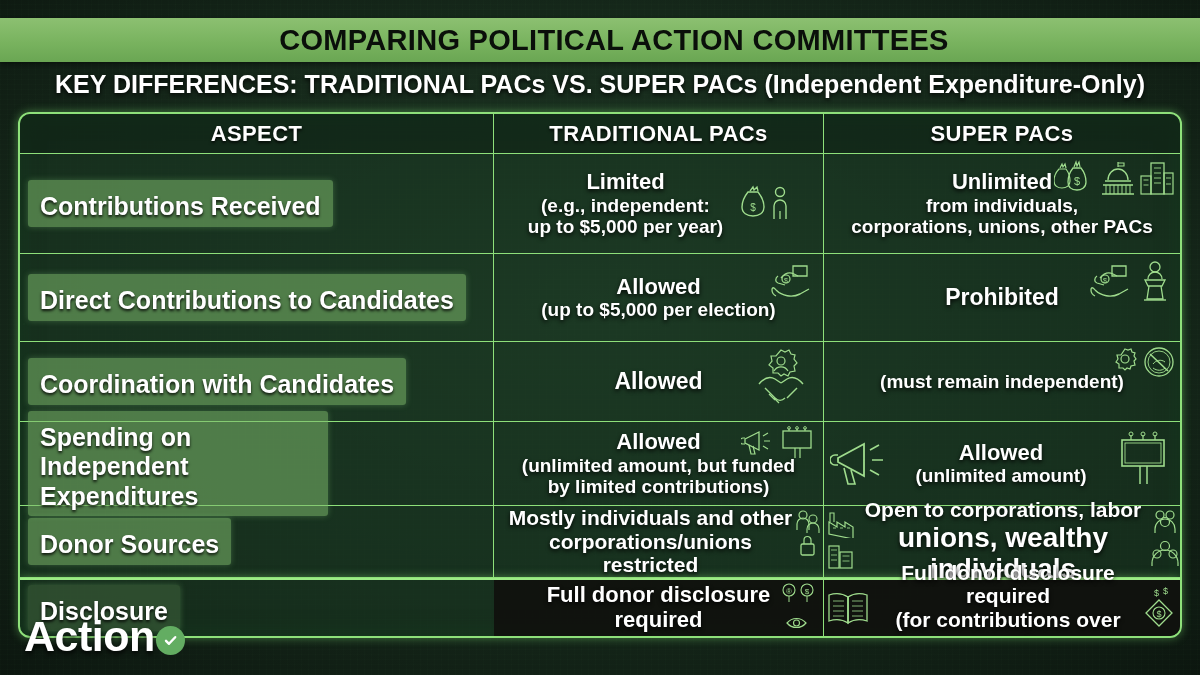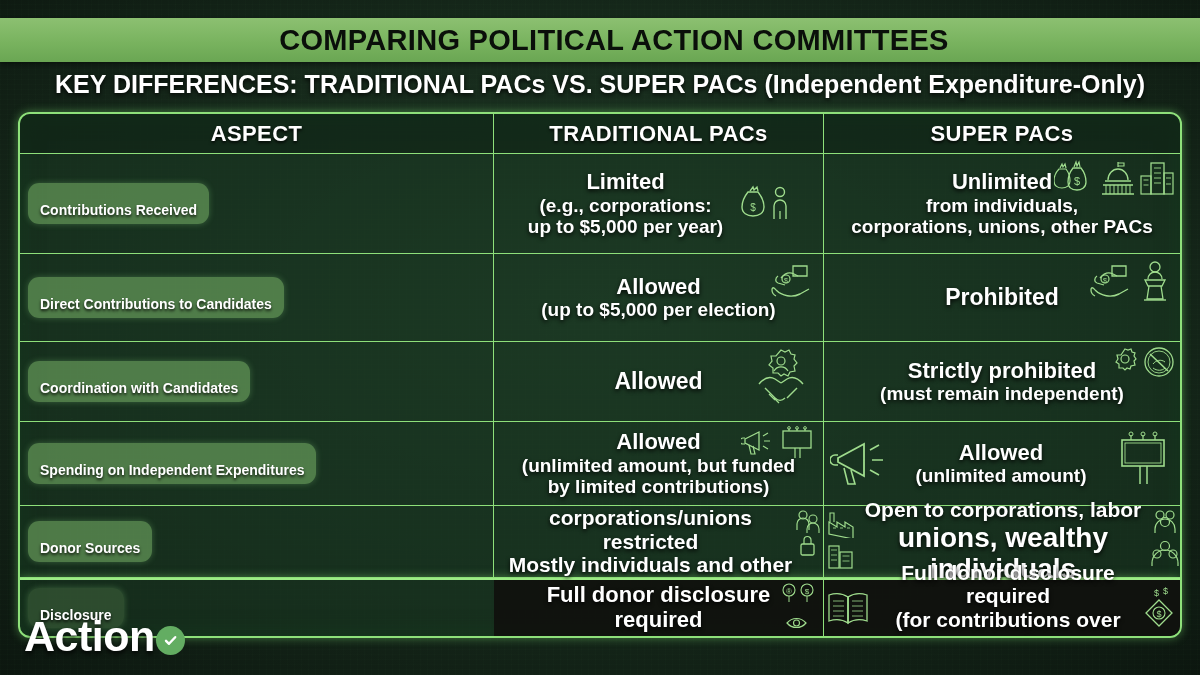--- a/index.html
+++ b/index.html
@@ -117,24 +117,24 @@
     font-size: 22px;
     font-weight: bold;
     letter-spacing: 0.4px;
     text-shadow: 0 2px 3px rgba(0,0,0,0.8);
   }
 
   
   .pill {
     display: inline-block;
     background: rgba(126,185,108,0.55);
-    border-radius: 11px;
-    padding: 19px 12px 5px 12px;
+    border-radius: 3px;
+    padding: 12px 12px 5px 12px;
     color: #ffffff;
-    font-size: 14px;
+    font-size: 25px;
     font-weight: bold;
     line-height: 1.18;
     text-shadow: 0 2px 3px rgba(0,0,0,0.85);
     box-shadow: 0 0 6px rgba(140,220,130,0.30);
   }
   .pill-dark { background: rgba(60,96,58,0.62); }
 
   
   .valwrap {
     display: flex;
@@ -212,21 +212,21 @@
     </div>
 
     <div class="row" style="height:100px">
       <div class="cell c-aspect">
         <span class="pill">Contributions Received</span>
       </div>
       <div class="cell c-trad">
         <div class="valwrap">
           <div class="valtext">
             <span class="v-main">Limited</span>
-            <span class="v-sub">(e.g., corporations:</span>
+            <span class="v-sub">(e.g., independent:</span>
             <span class="v-sub">up to $5,000 per year)</span>
           </div>
           <div class="icons">
             <svg width="30" height="38" viewBox="0 0 30 38">
               <path d="M11 6 l3-4 l1 3 l3-3 l1 4" fill="none" stroke="#9fdc8d" stroke-width="1.3"></path>
               <path d="M9 7 h10 c4 5 6 10 6 15 0 6-5 9-11 9 -6 0-11-3-11-9 0-5 2-10 6-15z" fill="none" stroke="#9fdc8d" stroke-width="1.4"></path>
               <text x="14" y="26" font-size="10" fill="#9fdc8d" text-anchor="middle" font-family="Liberation Sans, sans-serif">$</text>
             </svg>
             <svg width="18" height="38" viewBox="0 0 18 38">
               <circle cx="9" cy="7" r="4.5" fill="none" stroke="#9fdc8d" stroke-width="1.4"></circle>
@@ -358,21 +358,20 @@
               <path d="M44 42 l-10 10" fill="none" stroke="#9fdc8d" stroke-width="1.4"></path>
               <path d="M16 48 l6 6" fill="none" stroke="#9fdc8d" stroke-width="1.2"></path>
               <path d="M21 52 l5 5" fill="none" stroke="#9fdc8d" stroke-width="1.2"></path>
             </svg>
           </div>
         </div>
       </div>
       <div class="cell c-super">
         <div class="valwrap">
           <div class="valtext">
-            <span class="v-main">Strictly prohibited</span>
             <span class="v-sub">(must remain independent)</span>
           </div>
           <div class="icons" style="position:absolute;right:4px;top:2px">
             <svg width="30" height="32" viewBox="0 0 30 32">
               <path d="M15 3 l3 1 3-1 1 3 3 1 -1 3 2 3 -2 2 1 4 -4 1 -1 3 -3-1 -2 2 -2-2 -4 0 0-4 -3-2 2-3 -1-4 4 0z" fill="none" stroke="#9fdc8d" stroke-width="1.2"></path>
               <circle cx="15" cy="13" r="4" fill="none" stroke="#9fdc8d" stroke-width="1.2"></circle>
             </svg>
             <svg width="34" height="36" viewBox="0 0 34 36">
               <circle cx="17" cy="18" r="14" fill="none" stroke="#9fdc8d" stroke-width="1.3"></circle>
               <circle cx="17" cy="18" r="11" fill="none" stroke="#9fdc8d" stroke-width="0.9"></circle>
@@ -451,22 +450,22 @@
       </div>
     </div>
 
     <div class="row" style="height:72px">
       <div class="cell c-aspect">
         <span class="pill">Donor Sources</span>
       </div>
       <div class="cell c-trad">
         <div class="valwrap">
           <div class="valtext" style="margin-right:16px">
+            <span class="v-main" style="font-size:21px">Mostly individuals and other</span>
             <span class="v-main" style="font-size:21px">corporations/unions restricted</span>
-            <span class="v-main" style="font-size:21px">Mostly individuals and other</span>
           </div>
           <div class="icons" style="position:absolute;right:2px;top:2px">
             <svg width="28" height="56" viewBox="0 0 28 56">
               <circle cx="10" cy="7" r="4" fill="none" stroke="#9fdc8d" stroke-width="1.2"></circle>
               <path d="M4 22 v-6 a6 6 0 0 1 12 0 v6" fill="none" stroke="#9fdc8d" stroke-width="1.2"></path>
               <circle cx="20" cy="11" r="4" fill="none" stroke="#9fdc8d" stroke-width="1.1"></circle>
               <path d="M14 25 v-4 a6 6 0 0 1 12 0 v4" fill="none" stroke="#9fdc8d" stroke-width="1.1"></path>
               <rect x="8" y="36" width="13" height="11" rx="1.5" fill="none" stroke="#9fdc8d" stroke-width="1.3"></rect>
               <path d="M11 36 v-4 a3.5 3.5 0 0 1 7 0 v4" fill="none" stroke="#9fdc8d" stroke-width="1.2"></path>
             </svg>

